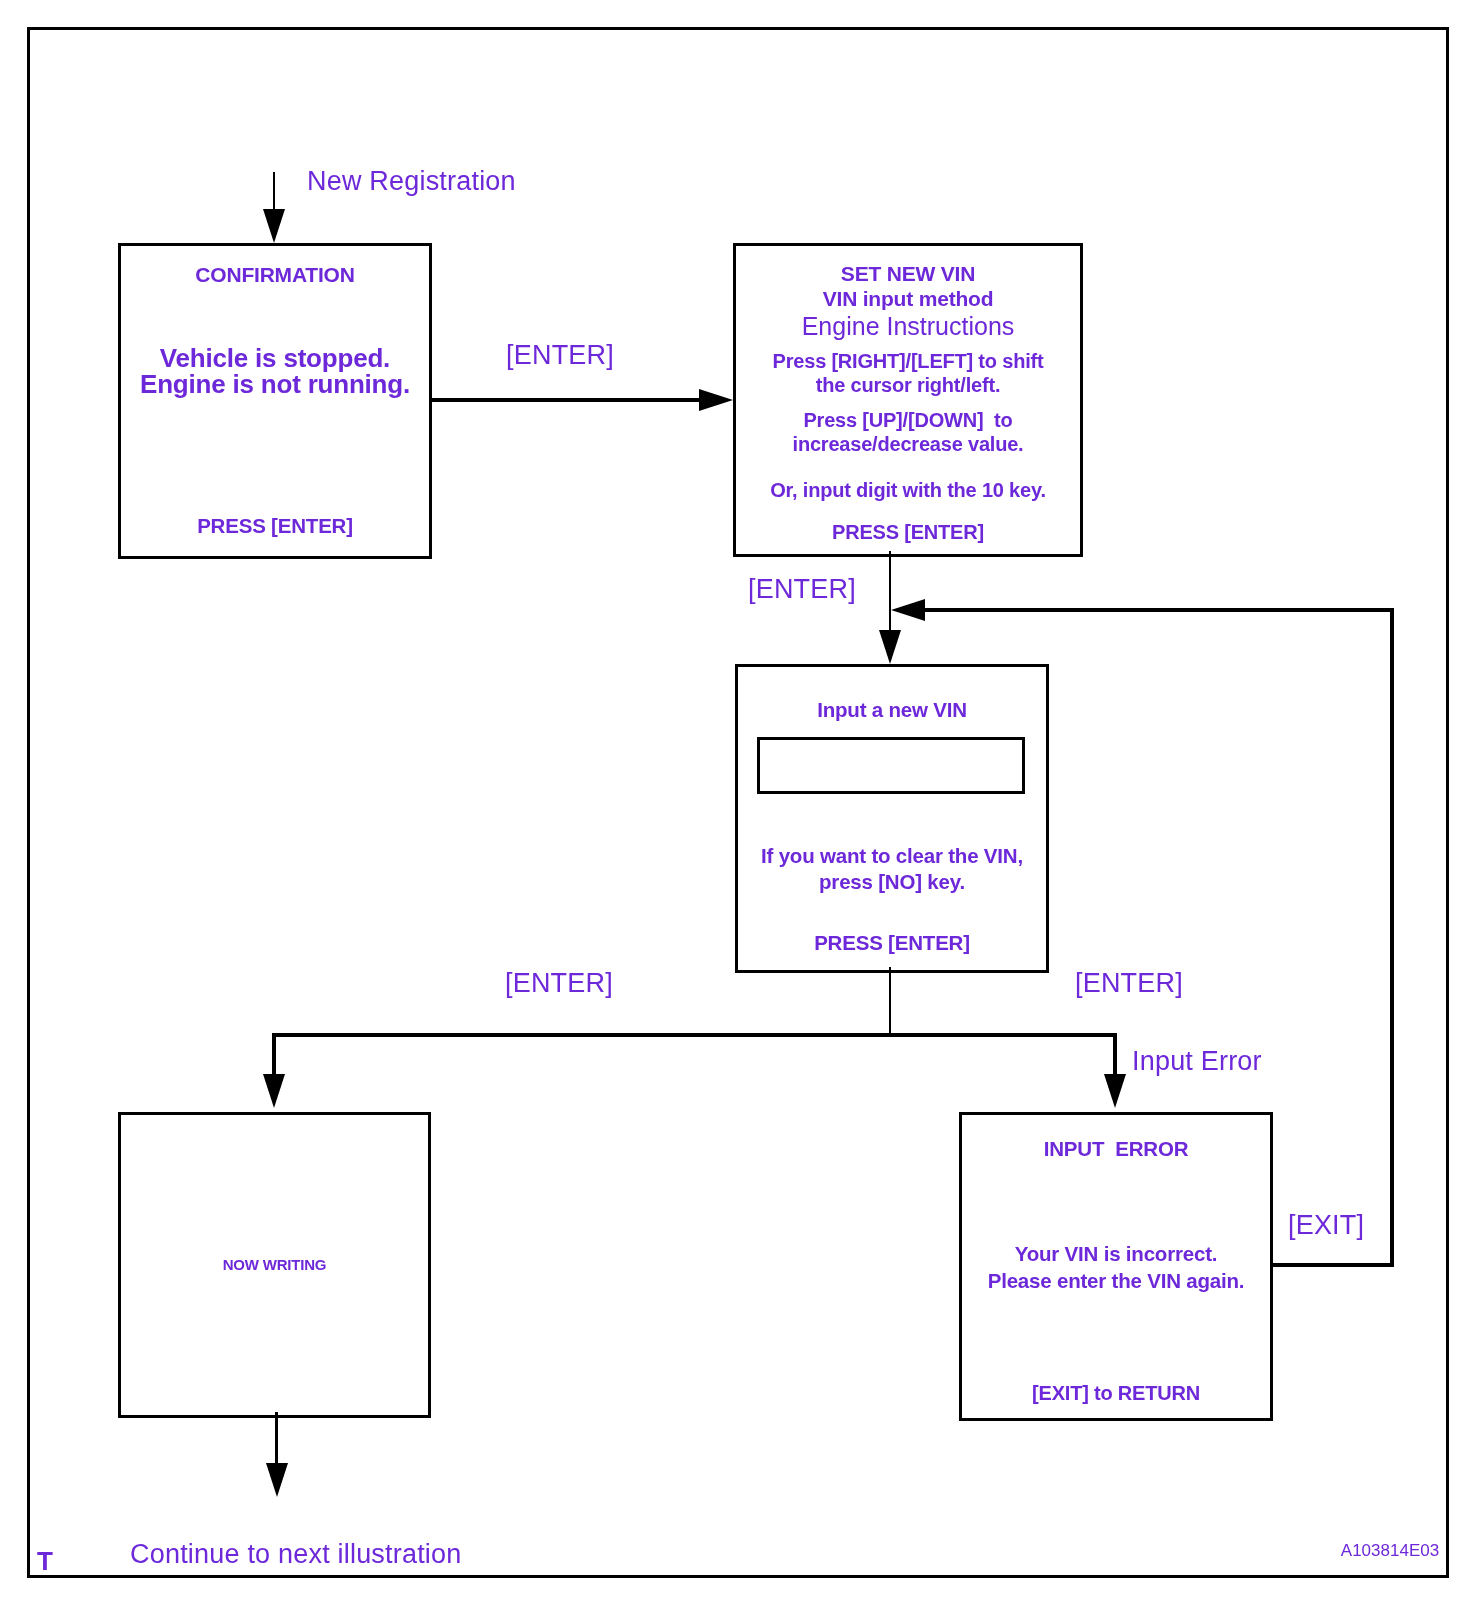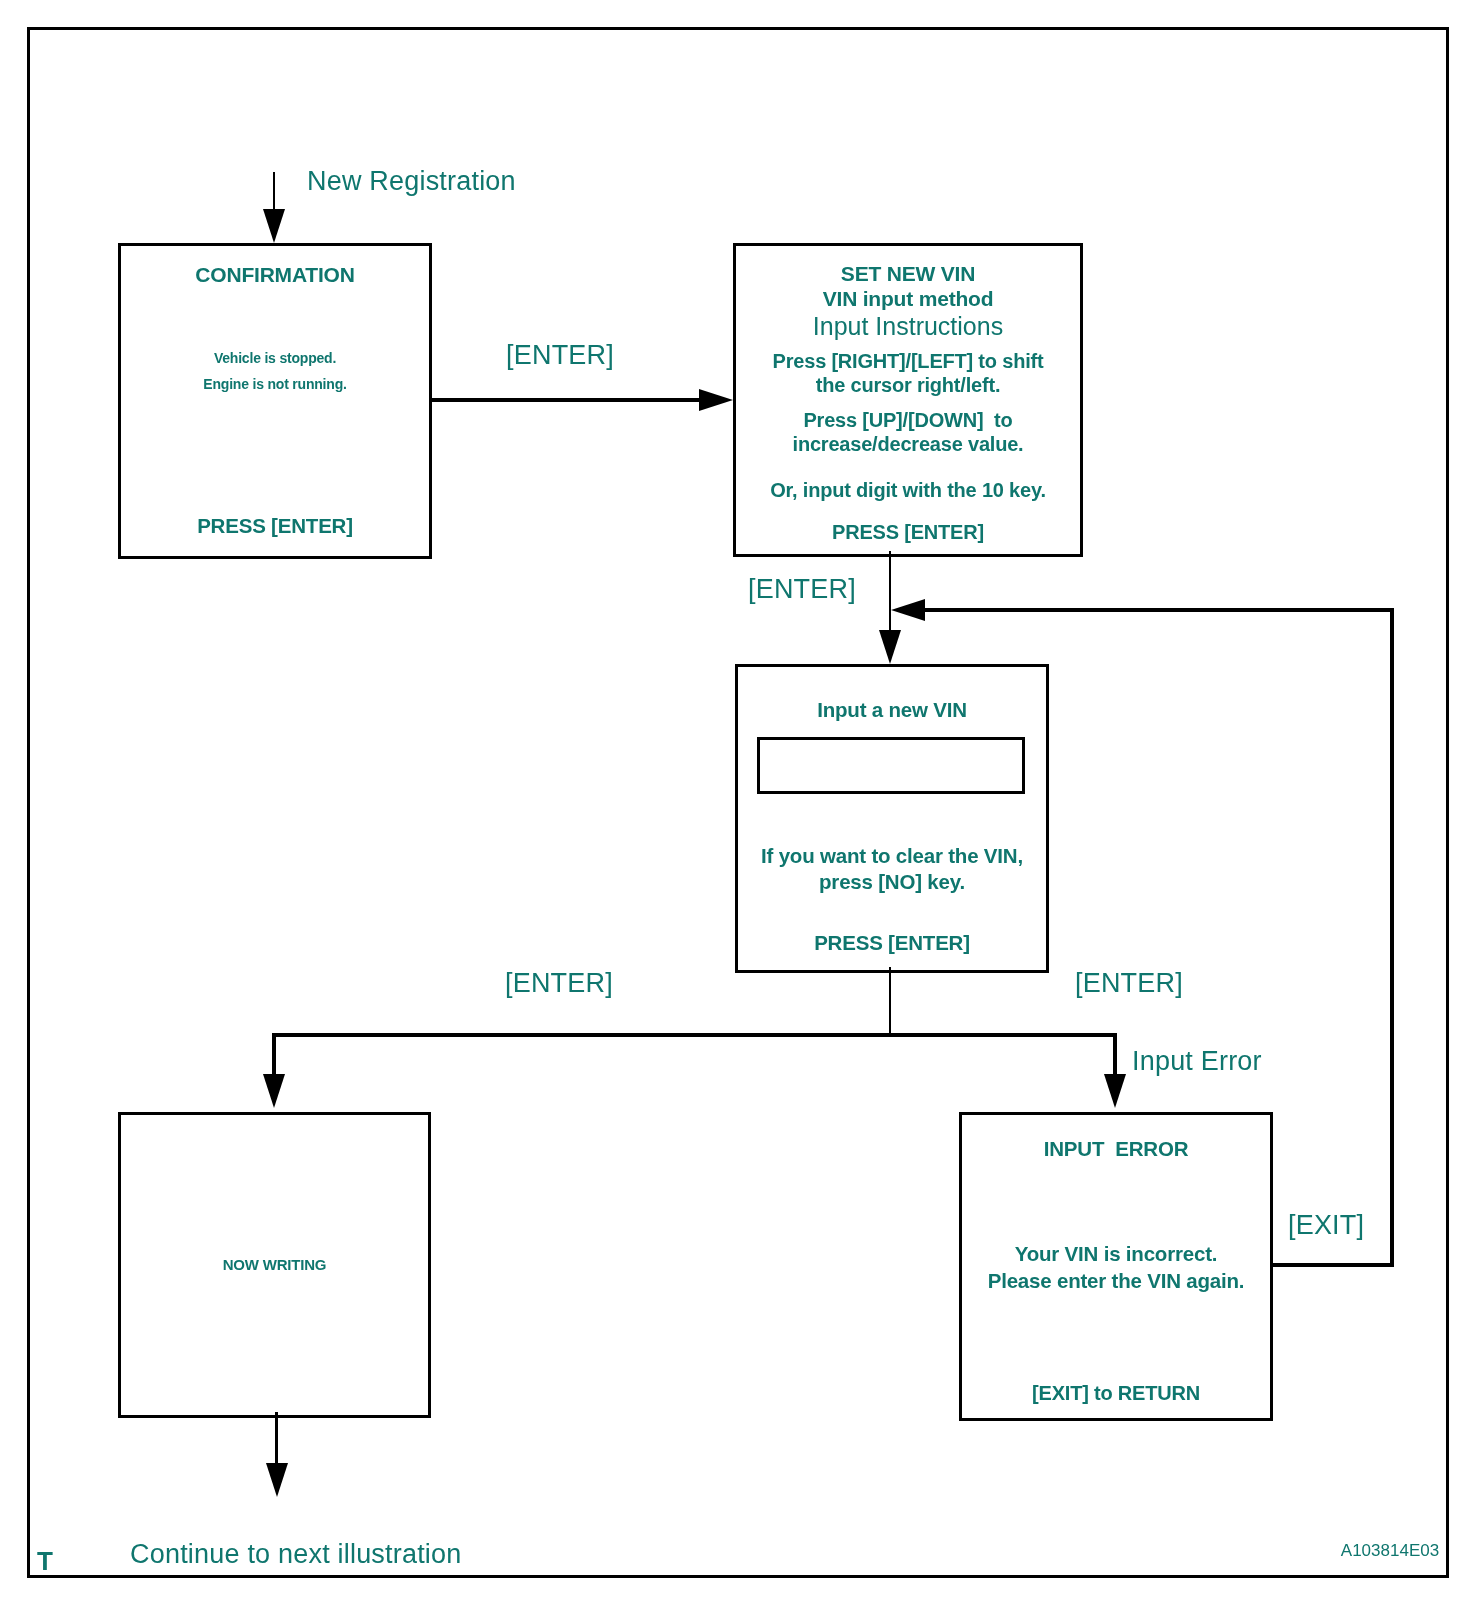--- a/index.html
+++ b/index.html
@@ -1,18 +1,18 @@
 <!DOCTYPE html>
 <html><head>
 <meta charset="utf-8">
 <style>
   html,body{margin:0;padding:0;background:#ffffff;}
   .canvas{
     position:relative;width:1472px;height:1610px;background:#ffffff;
-    font-family:"Liberation Sans","DejaVu Sans",sans-serif;color:#0f766e;overflow:hidden;
+    font-family:"Liberation Sans","DejaVu Sans",sans-serif;color:#6d28d9;overflow:hidden;
   }
   .frame{position:absolute;left:27px;top:27px;width:1416px;height:1545px;border:3px solid #000;}
   .box{position:absolute;border:3px solid #000;background:#fff;}
   .line{position:absolute;background:#000;}
   .txt{position:absolute;white-space:pre-wrap;}
   .c{left:0;right:0;text-align:center;}
   .b{font-weight:bold;letter-spacing:-0.2px;}
   .lbl{font-size:27px;font-weight:normal;letter-spacing:0.2px;}
   .bt{font-size:20px;line-height:24px;}
   .ah{position:absolute;width:0;height:0;border-style:solid;border-color:transparent;}
@@ -29,33 +29,33 @@
 <div class="canvas">
 
   <div class="frame"></div>
 
   <div class="line" style="left:273px;top:172px;width:2px;height:41px;"></div>
   <div class="ah down" style="left:263px;top:209px;"></div>
   <div class="txt lbl" style="left:307px;top:166px;">New Registration</div>
 
   <div class="box" style="left:118px;top:243px;width:308px;height:310px;">
     <div class="txt c b" style="top:17px;font-size:21px;">CONFIRMATION</div>
-    <div class="txt c b bt" style="top:99px;line-height:26px;font-size:14px;">Vehicle is stopped.
+    <div class="txt c b bt" style="top:99px;line-height:26px;font-size:26px;">Vehicle is stopped.
 Engine is not running.</div>
     <div class="txt c b bt" style="bottom:18px;font-size:20.5px;">PRESS [ENTER]</div>
   </div>
 
   <div class="txt lbl" style="left:480px;top:340px;width:160px;text-align:center;">[ENTER]</div>
   <div class="line" style="left:432px;top:398px;width:272px;height:4px;"></div>
   <div class="ah right" style="left:699px;top:389px;"></div>
 
   <div class="box" style="left:733px;top:243px;width:308px;height:308px;padding-left:36px;">
     <div class="txt c b" style="top:15px;font-size:21px;line-height:25px;">SET NEW VIN
 VIN input method</div>
-    <div class="txt c" style="top:66px;font-size:25px;">Input Instructions</div>
+    <div class="txt c" style="top:66px;font-size:25px;">Engine Instructions</div>
     <div class="txt c b bt" style="top:103px;">Press [RIGHT]/[LEFT] to shift
 the cursor right/left.</div>
     <div class="txt c b bt" style="top:162px;">Press [UP]/[DOWN]  to
 increase/decrease value.</div>
     <div class="txt c b bt" style="top:232px;">Or, input digit with the 10 key.</div>
     <div class="txt c b bt" style="bottom:10px;">PRESS [ENTER]</div>
   </div>
 
   <div class="line" style="left:889px;top:551px;width:2px;height:85px;"></div>
   <div class="ah down" style="left:879px;top:630px;"></div>

